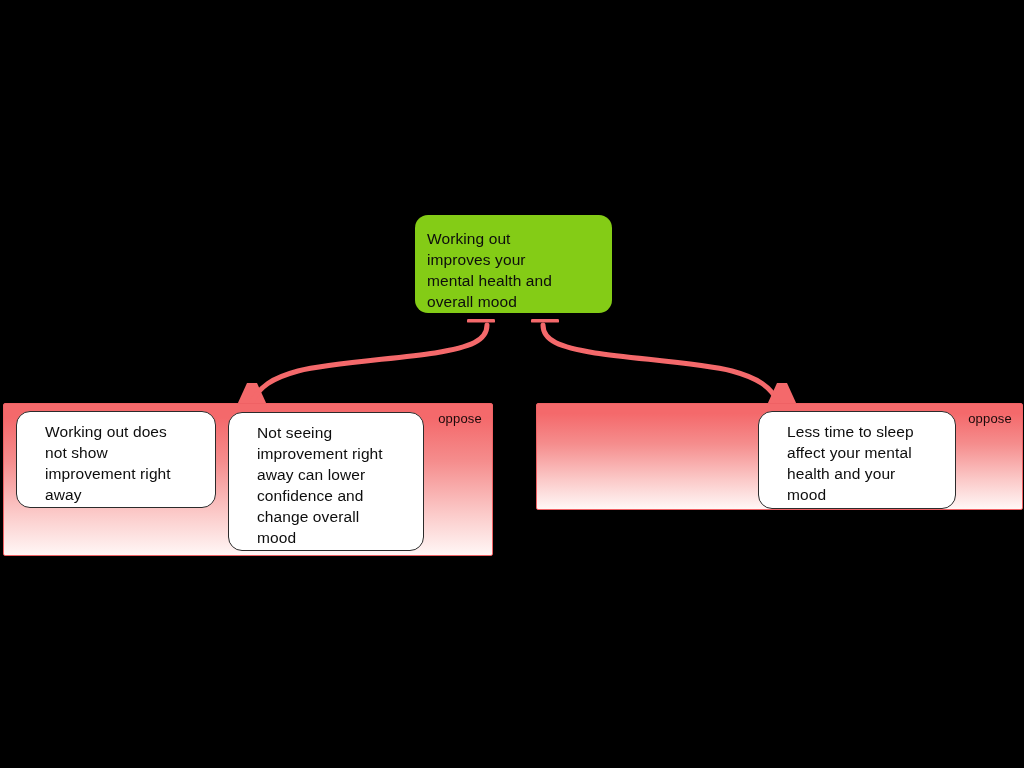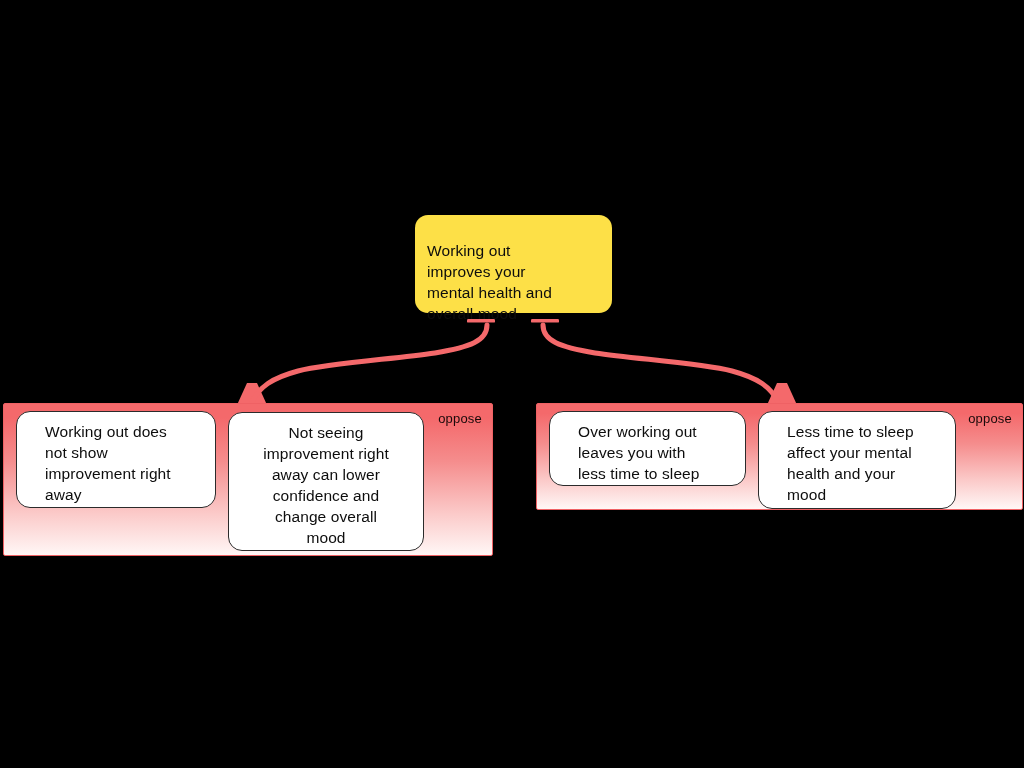--- a/index.html
+++ b/index.html
@@ -24,24 +24,24 @@
     width: 1024px;
     height: 768px;
     pointer-events: none;
   }
   .claim-node {
     position: absolute;
     left: 415px;
     top: 215px;
     width: 197px;
     height: 98px;
-    background: #fde047;
+    background: #84cc16;
     border-radius: 13px;
     box-sizing: border-box;
-    padding: 25px 12px;
+    padding: 13px 12px;
   }
   .node-text {
     font-size: 15.5px;
     line-height: 21px;
     color: #0d0d0d;
     white-space: pre-line;
     letter-spacing: 0.1px;
   }
   .oppose-group {
     position: absolute;
@@ -73,21 +73,21 @@
   }
   .premise-node {
     position: absolute;
     background: #ffffff;
     border: 1.3px solid #2b2b2b;
     border-radius: 14px;
     box-sizing: border-box;
     padding: 9px 28px;
   }
   .premise-node.l1 { left: 12px;  top: 7px; width: 200px; height: 97px; }
-  .premise-node.l2 { left: 224px; top: 8px; width: 196px; height: 139px; text-align: center; }
+  .premise-node.l2 { left: 224px; top: 8px; width: 196px; height: 139px; }
   .premise-node.r1 { left: 12px;  top: 7px; width: 197px; height: 75px; }
   .premise-node.r2 { left: 221px; top: 7px; width: 198px; height: 98px; }
 </style>
 </head>
 <body>
 
 <div class="canvas">
 
   <svg class="connector-layer" viewBox="0 0 1024 768" xmlns="http://www.w3.org/2000/svg">
     <g fill="#f4696b" stroke="none">
@@ -122,25 +122,20 @@
 improvement right
 away can lower
 confidence and
 change overall
 mood</div>
     </div>
   </div>
 
   <div class="oppose-group right">
     <span class="oppose-label">oppose</span>
-    <div class="premise-node r1">
-      <div class="node-text">Over working out
-leaves you with
-less time to sleep</div>
-    </div>
     <div class="premise-node r2">
       <div class="node-text">Less time to sleep
 affect your mental
 health and your
 mood</div>
     </div>
   </div>
 
 </div>
 

